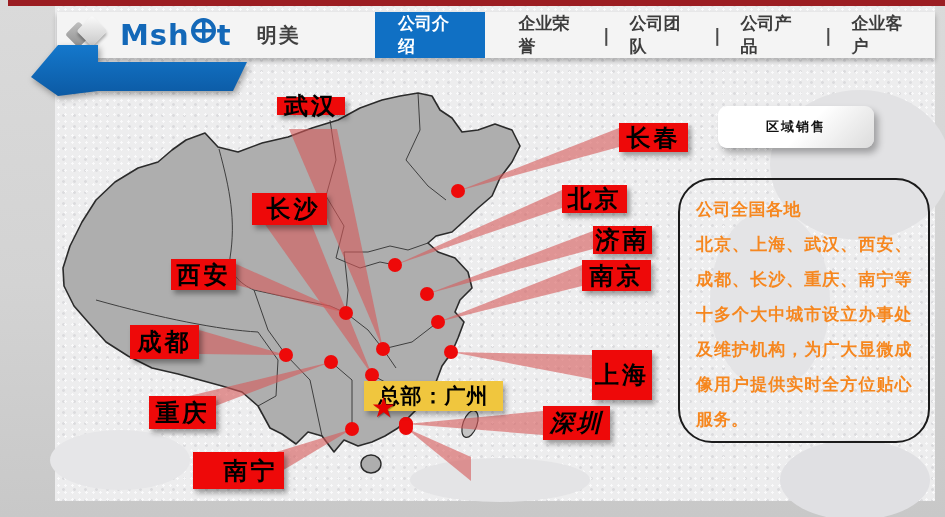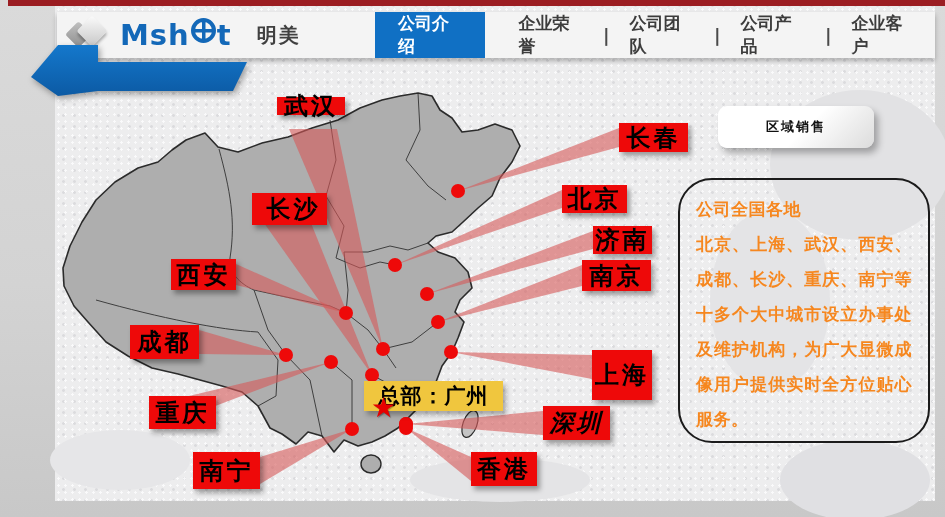--- a/index.html
+++ b/index.html
@@ -179,17 +179,16 @@
     <div class="city-label" style="left: 619px; top: 123px; width: 69px; height: 29px;">长春</div>
     <div class="city-label" style="left: 252px; top: 193px; width: 67px; height: 32px; padding-left: 8px;">长沙</div>
     <div class="city-label" style="left: 562px; top: 185px; width: 65px; height: 28px;">北京</div>
     <div class="city-label" style="left: 593px; top: 226px; width: 59px; height: 28px;">济南</div>
     <div class="city-label" style="left: 582px; top: 260px; width: 69px; height: 31px;">南京</div>
     <div class="city-label" style="left: 171px; top: 259px; width: 65px; height: 31px;">西安</div>
     <div class="city-label" style="left: 130px; top: 325px; width: 69px; height: 34px;">成都</div>
     <div class="city-label" style="left: 592px; top: 350px; width: 60px; height: 50px;">上海</div>
     <div class="city-label" style="left: 101px; top: 396px; width: 67px; height: 33px; margin-left: 48px;">重庆</div>
     <div class="city-label" style="left: 543px; top: 406px; width: 67px; height: 34px; font-style: italic;">深圳</div>
-    <div class="city-label" style="left: 193px; top: 452px; width: 67px; height: 37px;">南宁</div>
-    <div class="city-label" style="left: 471px; top: 452px; width: 66px; height: 34px;">香港</div>
+    <div class="city-label" style="left: 193px; top: 452px; width: 67px; height: 37px; padding-left: 24px;">南宁</div>
     <div class="hq-label" style="left: 328px; top: 381px; width: 139px; height: 30px;">总部：广州</div>
     <div class="hq-star" style="left: 371px; top: 394px;">★</div>
   </div>
 
 </body></html>

